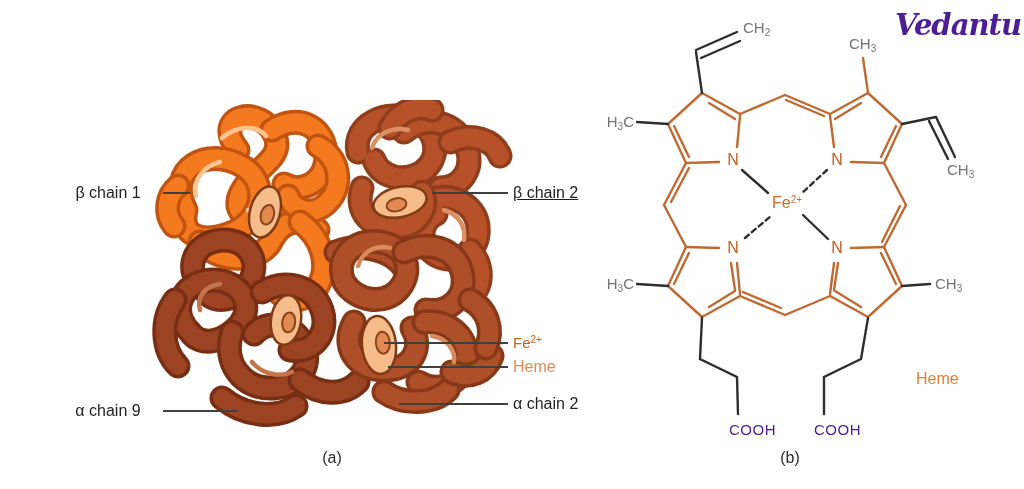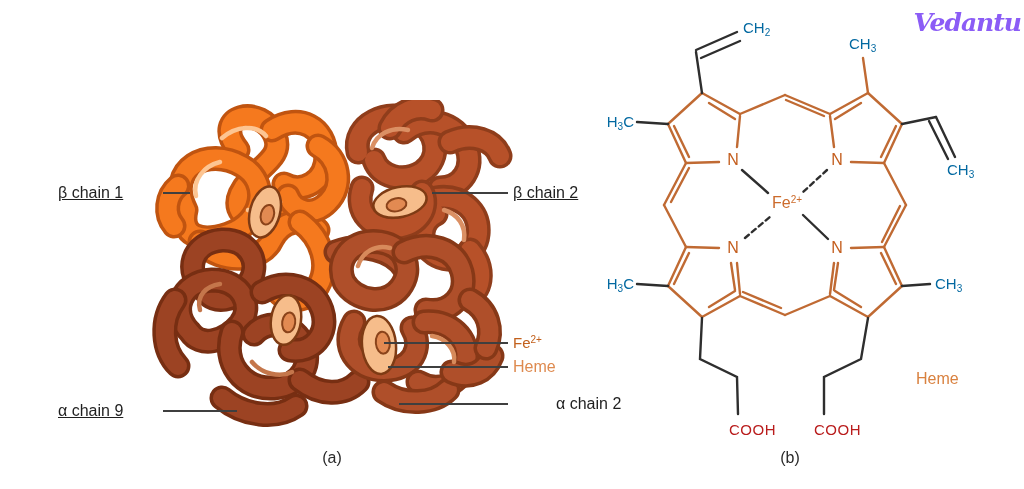--- a/index.html
+++ b/index.html
@@ -1,35 +1,35 @@
 <!DOCTYPE html>
 <html><head>
 <meta charset="utf-8">
 <style>
   html,body{margin:0;padding:0;}
   body{
     width:1024px;height:489px;position:relative;overflow:hidden;
     background:#ffffff;font-family:"Liberation Sans",sans-serif;
   }
   .lbl{position:absolute;color:#1f1f1f;font-size:16px;line-height:1.1;white-space:nowrap;}
-  .lbl.right{text-align:left;text-decoration:underline;}
-  .chem{position:absolute;color:#0369a1;font-size:15px;line-height:1;white-space:nowrap;}
+  .lbl.right{text-align:center;}
+  .chem{position:absolute;color:#737373;font-size:15px;line-height:1;white-space:nowrap;}
   .chem sub{font-size:10px;vertical-align:-3px;}
   .chem sup{font-size:10px;vertical-align:5px;}
   .nlab{position:absolute;width:20px;text-align:center;color:#c45e1e;font-size:16px;line-height:1;}
   .fe-b{position:absolute;width:56px;text-align:center;color:#cc6b2c;font-size:16px;line-height:1;}
   .orange-dk{color:#c2601c;}
   .orange-lt{color:#de8a4f;}
-  .cooh{position:absolute;color:#b91c1c;font-size:15px;letter-spacing:.5px;line-height:1;}
+  .cooh{position:absolute;color:#4c1d95;font-size:15px;letter-spacing:.5px;line-height:1;}
   .cap{position:absolute;width:60px;text-align:center;color:#2b2b2b;font-size:16px;}
   .line{position:absolute;height:2px;background:#3f3f3f;}
   .logo{
     position:absolute;left:893px;top:8px;width:128px;text-align:right;
     font-family:"DejaVu Serif",serif;font-style:italic;font-weight:bold;
-    font-size:25px;color:#8b5cf6;letter-spacing:-1px;
+    font-size:29px;color:#4c1d95;letter-spacing:-1px;
   }
   svg{position:absolute;}
 </style>
 </head>
 <body>
 
 <svg style="left:150px;top:100px" width="370" height="360" viewBox="150 100 370 360">
 
   <g fill="none" stroke="#b75129" stroke-width="18" stroke-linecap="round">
     <path d="M358,152 C352,124 388,108 414,120 C438,130 442,158 422,172 C402,184 380,176 374,160" stroke="#8f3d1b" stroke-width="25"></path>
@@ -132,21 +132,21 @@
 <div class="line" style="left:432px;top:192px;width:76px;"></div>
 <div class="line" style="left:384px;top:342px;width:124px;"></div>
 <div class="line" style="left:388px;top:366px;width:120px;"></div>
 <div class="line" style="left:399px;top:403px;width:109px;"></div>
 <div class="line" style="left:163px;top:410px;width:74px;"></div>
 
 <div class="lbl right" style="left:58px;top:184px;width:100px;">β chain 1</div>
 <div class="lbl" style="left:513px;top:184px;text-decoration:underline;">β chain 2</div>
 <div class="chem orange-dk" style="left:513px;top:335px;font-size:15px;"><span>Fe</span><sup>2+</sup></div>
 <div class="lbl orange-lt" style="left:513px;top:358px;">Heme</div>
-<div class="lbl" style="left:513px;top:395px;margin-left:43px;">α chain 2</div>
+<div class="lbl" style="left:513px;top:395px;">α chain 2</div>
 <div class="lbl right" style="left:58px;top:402px;width:100px;">α chain 9</div>
 <div class="cap" style="left:302px;top:449px;">(a)</div>
 
 <svg style="left:560px;top:10px" width="464" height="470" viewBox="560 10 464 470">
 
   <g stroke="#c06a33" stroke-width="2.4" stroke-linecap="round" fill="none">
 
     <path d="M737,147 L740,116"></path>
       <path d="M740,114 L702,93"></path>
       <path d="M702,93 L668,124"></path>

